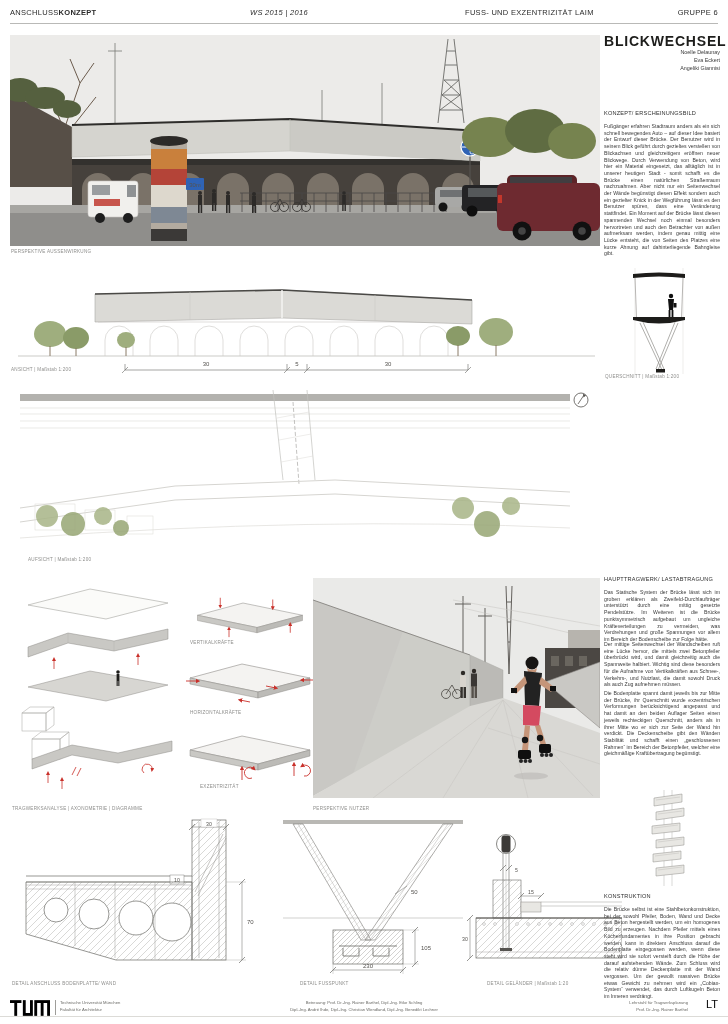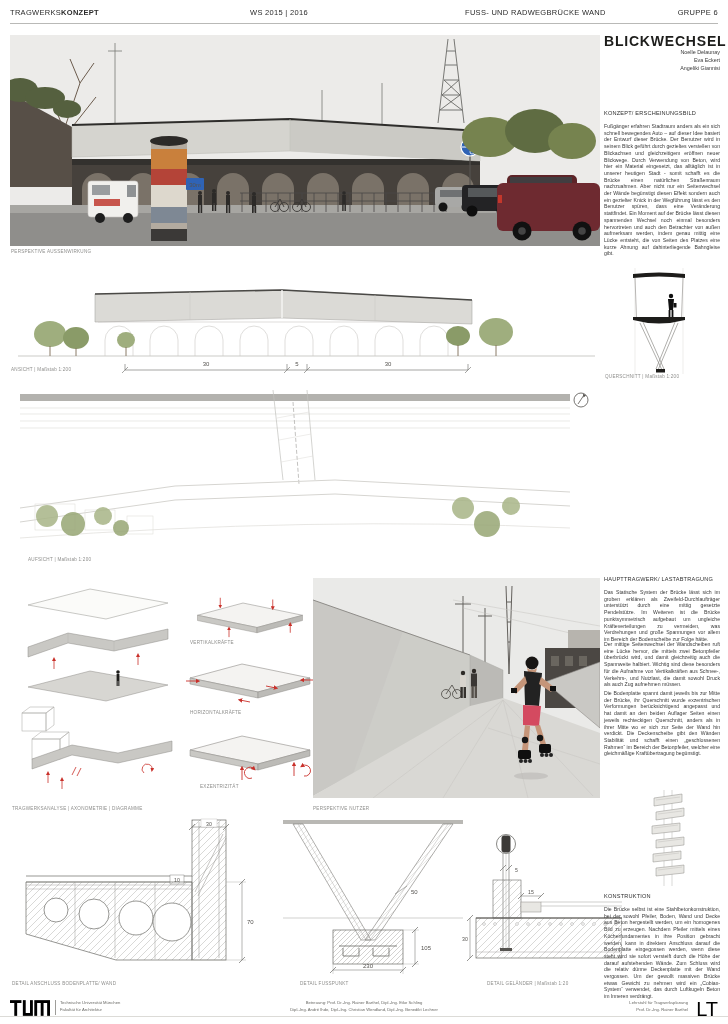--- a/index.html
+++ b/index.html
@@ -17,24 +17,24 @@
   svg text { font-family:"Liberation Sans", sans-serif; fill:#55534f; }
   .dim-t { font-size:6px; }
   .dim-s { font-size:5.2px; }
 </style>
 </head>
 <body>
 
 <div class="board">
 
   <div class="head-txt" style="left:10px;">
-    <span>TRAGWERKS</span><b>KONZEPT</b>
+    <span>ANSCHLUSS</span><b>KONZEPT</b>
   </div>
-  <div class="head-txt" style="left:250px;">WS 2015 | 2016</div>
-  <div class="head-txt" style="left:465px;">FUSS- UND RADWEGBRÜCKE WAND</div>
+  <div class="head-txt" style="left:250px;font-style:italic;">WS 2015 | 2016</div>
+  <div class="head-txt" style="left:465px;">FUSS- UND EXZENTRIZITÄT LAIM</div>
   <div class="head-txt" style="right:10px; text-align:left;padding-left:36px;">GRUPPE 6</div>
   <div class="abs" style="left:10px; right:10px; top:23px; height:1px; background:#b9b9b7;"></div>
 
   <svg class="abs" style="left:10px; top:35px;" width="590" height="211" viewBox="0 0 590 211">
     <rect width="590" height="211" fill="#ecebe9"></rect>
 
     <g stroke="#6a6a66" stroke-width="0.9" fill="none">
       <line x1="428" y1="88" x2="438" y2="4"></line>
         <line x1="454" y1="88" x2="444" y2="4"></line>
       <line x1="430" y1="75" x2="452" y2="75"></line>
@@ -719,16 +719,16 @@
     <div>Fakultät für Architektur</div>
   </div>
   <div class="abs ftr" style="left:214px; top:1000px; width:300px; text-align:center;">
     <div>Betreuung: Prof. Dr.-Ing. Rainer Barthel, Dipl.-Ing. Eike Schling</div>
     <div>Dipl.-Ing. André Ihde, Dipl.-Ing. Christian Wendland, Dipl.-Ing. Benedikt Lechner</div>
   </div>
   <div class="abs ftr" style="right:40px; top:1000px; width:160px; text-align:right;">
     <div>Lehrstuhl für Tragwerksplanung</div>
     <div>Prof. Dr.-Ing. Rainer Barthel</div>
   </div>
-  <div class="abs" style="right:10px; top:998px; font-size:20px; color:#000000; letter-spacing:0;">LT</div>
+  <div class="abs" style="right:10px; top:998px; font-size:11px; color:#000000; letter-spacing:0;">LT</div>
   <div class="abs" style="left:0px; right:0px; top:1016px; height:1px; background:#dcdbd7;"></div>
 
 </div>
 
 </body></html>

